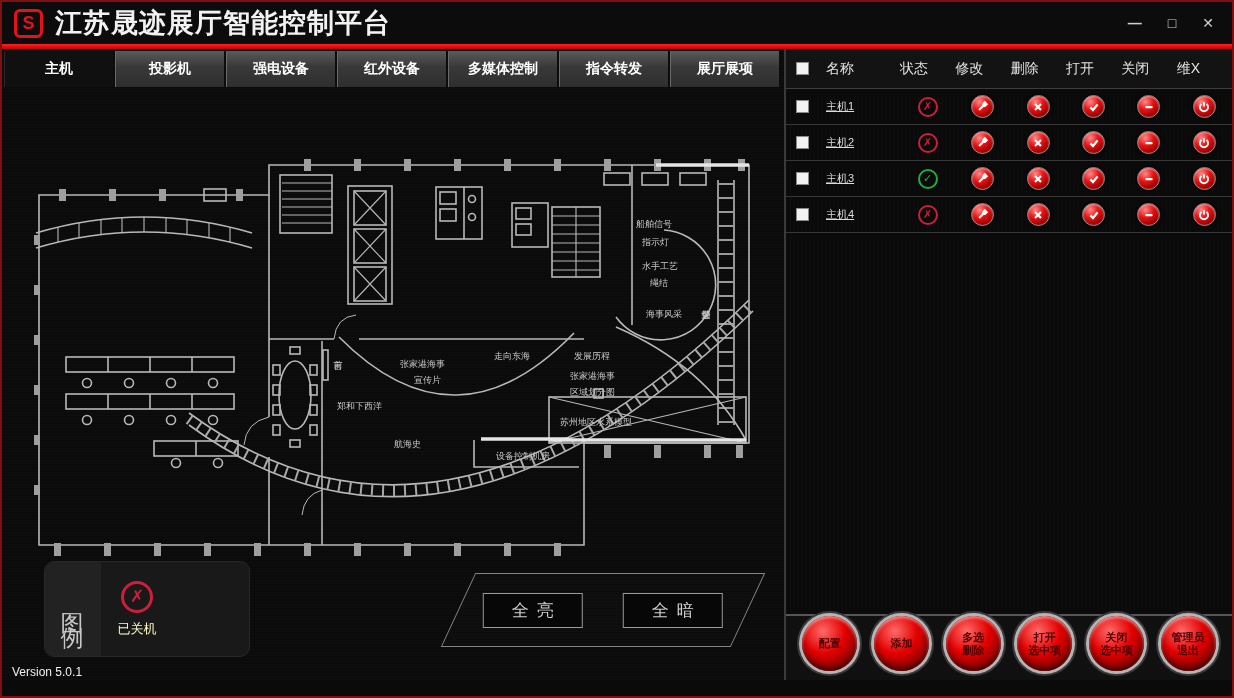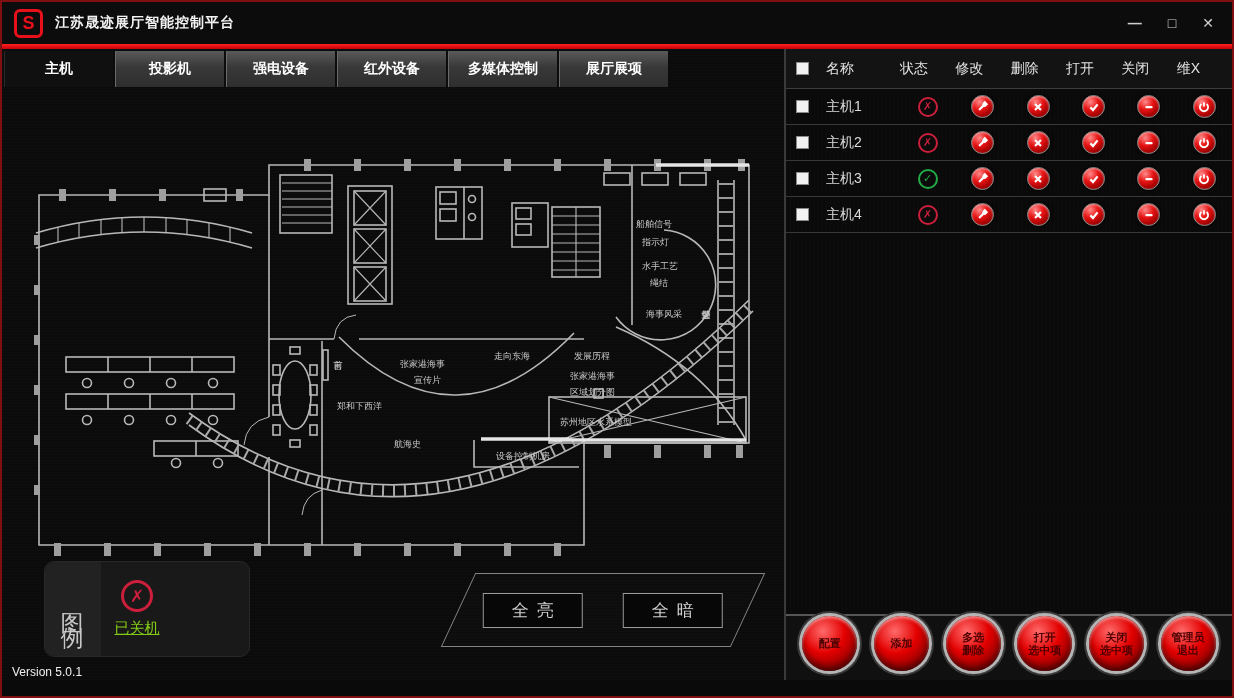--- a/index.html
+++ b/index.html
@@ -2,21 +2,21 @@
 <html><head>
 <meta charset="utf-8">
 <style>
   html,body{margin:0;padding:0;background:#000;}
   *{box-sizing:border-box;font-family:"Liberation Sans","DejaVu Sans",sans-serif;}
   .window{width:1234px;height:698px;background:#0a0a0a;border:2px solid #7e1012;position:relative;overflow:hidden;}
   
   .titlebar{height:42px;background:#0c0c0c;display:flex;align-items:center;padding:0 10px;}
   .logo{width:29px;height:29px;border:3px solid #e8101a;border-radius:6px;display:flex;align-items:center;justify-content:center;margin:0 12px 0 2px;}
   .logo span{color:#e8101a;font-size:18px;font-weight:bold;line-height:1;}
-  .title{color:#f2f2f2;font-size:14px;font-weight:bold;letter-spacing:1px;}
+  .title{color:#f2f2f2;font-size:27px;font-weight:bold;letter-spacing:1px;}
   .wincontrols{margin-left:auto;display:flex;gap:26px;padding-right:8px;}
   .wincontrols .wc{color:#cfcfcf;font-size:14px;font-weight:bold;cursor:default;line-height:1;}
   .redline{height:5px;background:linear-gradient(#ff2020,#c40008);}
   
   .main{display:flex;height:631px;}
   .left{width:784px;position:relative;background:#0b0b0b;border-right:2px solid #3a3a3a;
         background-image:repeating-linear-gradient(0deg,rgba(255,255,255,.012) 0 1px,transparent 1px 3px);}
   .right{width:446px;display:flex;flex-direction:column;background:#0a0a0a;
         background-image:repeating-linear-gradient(90deg,rgba(255,255,255,.012) 0 1px,transparent 1px 4px);}
   
@@ -31,30 +31,30 @@
   
   .legend{position:absolute;left:42px;top:512px;width:206px;height:96px;background:#191919;border:1px solid #282828;border-radius:10px;display:flex;align-items:center;}
   .legend-title{width:56px;height:100%;background:#222;border-radius:10px 0 0 10px;display:flex;align-items:center;justify-content:center;}
   .legend-title span{writing-mode:vertical-rl;text-orientation:upright;color:#c8c8c8;font-size:23px;letter-spacing:14px;}
   .legend-item{width:72px;display:flex;flex-direction:column;align-items:center;gap:7px;}
   .ring{display:inline-flex;align-items:center;justify-content:center;border-radius:50%;border:2px solid currentColor;font-weight:bold;}
   .ring-s{width:20px;height:20px;font-size:11px;}
   .ring-l{width:32px;height:32px;font-size:17px;border-width:3px;}
   .st-off{color:#cb1f3c;} .st-on{color:#22ab45;}
   .st-off::before{content:"✗";} .st-on::before{content:"✓";}
-  .legend-item .lab{color:#84cc16;font-size:15px;text-decoration:underline;}
+  .legend-item .lab{color:#fef9c3;font-size:13px;}
   
   .scene{position:absolute;left:456px;top:524px;width:290px;height:74px;border:1.5px solid #848484;transform:skewX(-25deg);display:flex;align-items:center;justify-content:center;gap:40px;background:rgba(255,255,255,0.012);}
   .scene .sbtn{transform:skewX(25deg);width:100px;height:35px;background:#070707;border:1px solid #9a9a9a;color:#cfcfcf;font-size:17px;letter-spacing:8px;display:flex;align-items:center;justify-content:center;padding-left:8px;cursor:pointer;}
   .version{position:absolute;left:10px;top:616px;color:#f0f0f0;font-size:12px;}
   
   .thead{height:40px;display:grid;grid-template-columns:30px 74px repeat(6,1fr);align-items:center;color:#e2e2e2;font-size:14px;font-weight:normal;background:#131313;border-bottom:1px solid #3d3d3d;padding-left:10px;}
   .thead .cell{}
   .trow{height:36px;display:grid;grid-template-columns:30px 74px repeat(6,1fr);align-items:center;border-bottom:1px solid #383838;padding-left:10px;}
-  .trow .name{color:#dcdcdc;font-size:14px;}
+  .trow .name{color:#dcdcdc;font-size:11px;text-decoration:underline;}
   .cb{width:13px;height:13px;background:#f2f2f2;border:1px solid #8a8a8a;cursor:pointer;}
   .icell{display:flex;justify-content:center;}
   .gbtn{width:23px;height:23px;border-radius:50%;border:1px solid #8d8d8d;cursor:pointer;padding:0;display:flex;align-items:center;justify-content:center;
         background:radial-gradient(circle at 35% 28%,#ff8a8a 0%,#e81414 38%,#a10000 72%,#570000 100%);
         box-shadow:inset 0 1px 2px rgba(255,255,255,.55),0 0 4px rgba(0,0,0,.9);}
   .gbtn svg{display:block;}
   .tfill{flex:1;}
   
   .actionbar{height:66px;border-top:2px solid #565656;background:#101010;display:flex;align-items:flex-start;justify-content:space-around;padding:0 8px;}
   .abtn{width:55px;height:55px;border-radius:50%;border:none;cursor:pointer;display:flex;flex-direction:column;align-items:center;justify-content:center;
@@ -83,20 +83,21 @@
   <div class="main">
 
     <div class="left">
 
       <div class="tabbar">
         <div class="tab active">主机</div>
         <div class="tab">投影机</div>
         <div class="tab">强电设备</div>
         <div class="tab">红外设备</div>
         <div class="tab">多媒体控制</div>
+        <div class="tab">指令转发</div>
         <div class="tab">展厅展项</div>
       </div>
 
       <svg class="plan" width="780" height="470" viewBox="0 0 780 470">
         <g fill="none" stroke="#b8b8b8" stroke-width="1.6">
 
           <path d="M35,100 H265 V70 H745 V348 H580 V450 H35 Z"></path>
 
           <path d="M265,100 V322 M265,362 V450"></path>
           <path d="M265,244 H330 M355,244 H580"></path>

